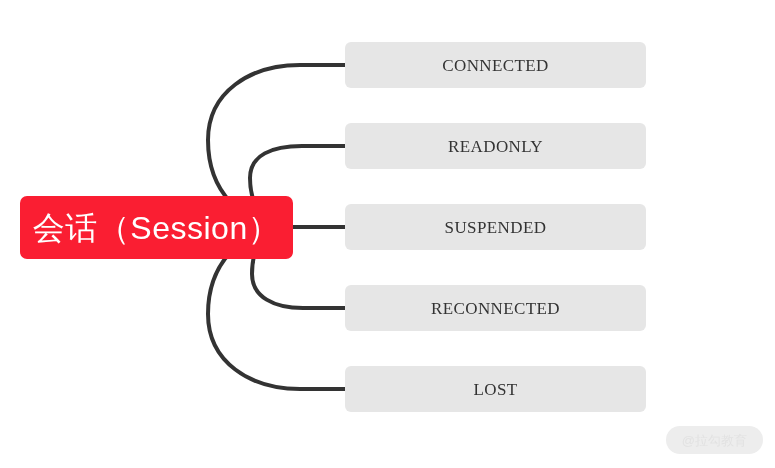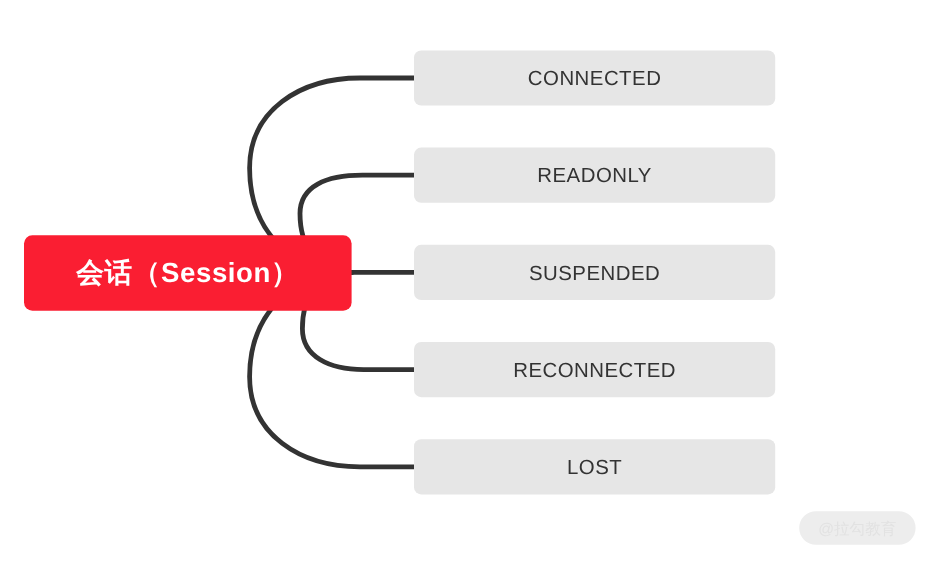--- a/index.html
+++ b/index.html
@@ -34,37 +34,38 @@
     height: 63px;
     border-radius: 7px;
     background: #FA1E32;
     display: flex;
     align-items: center;
     justify-content: center;
     z-index: 2;
   }
   .root-label {
     color: #ffffff;
-    font-size: 23px;
-    font-weight: bold;
+    font-size: 32px;
+    font-weight: normal;
     letter-spacing: 0.5px;
     line-height: 1;
     white-space: nowrap;
   }
   .leaf-node {
     position: absolute;
     left: 345px;
     width: 301px;
     height: 46px;
     border-radius: 6px;
     background: #E6E6E6;
     display: flex;
     align-items: center;
     justify-content: center;
     z-index: 2;
+    font-family: Liberation Serif, serif;
   }
   .leaf-label {
     color: #333333;
     font-size: 17px;
     font-weight: normal;
     letter-spacing: 0.4px;
     line-height: 1;
     white-space: nowrap;
   }
   .watermark {

